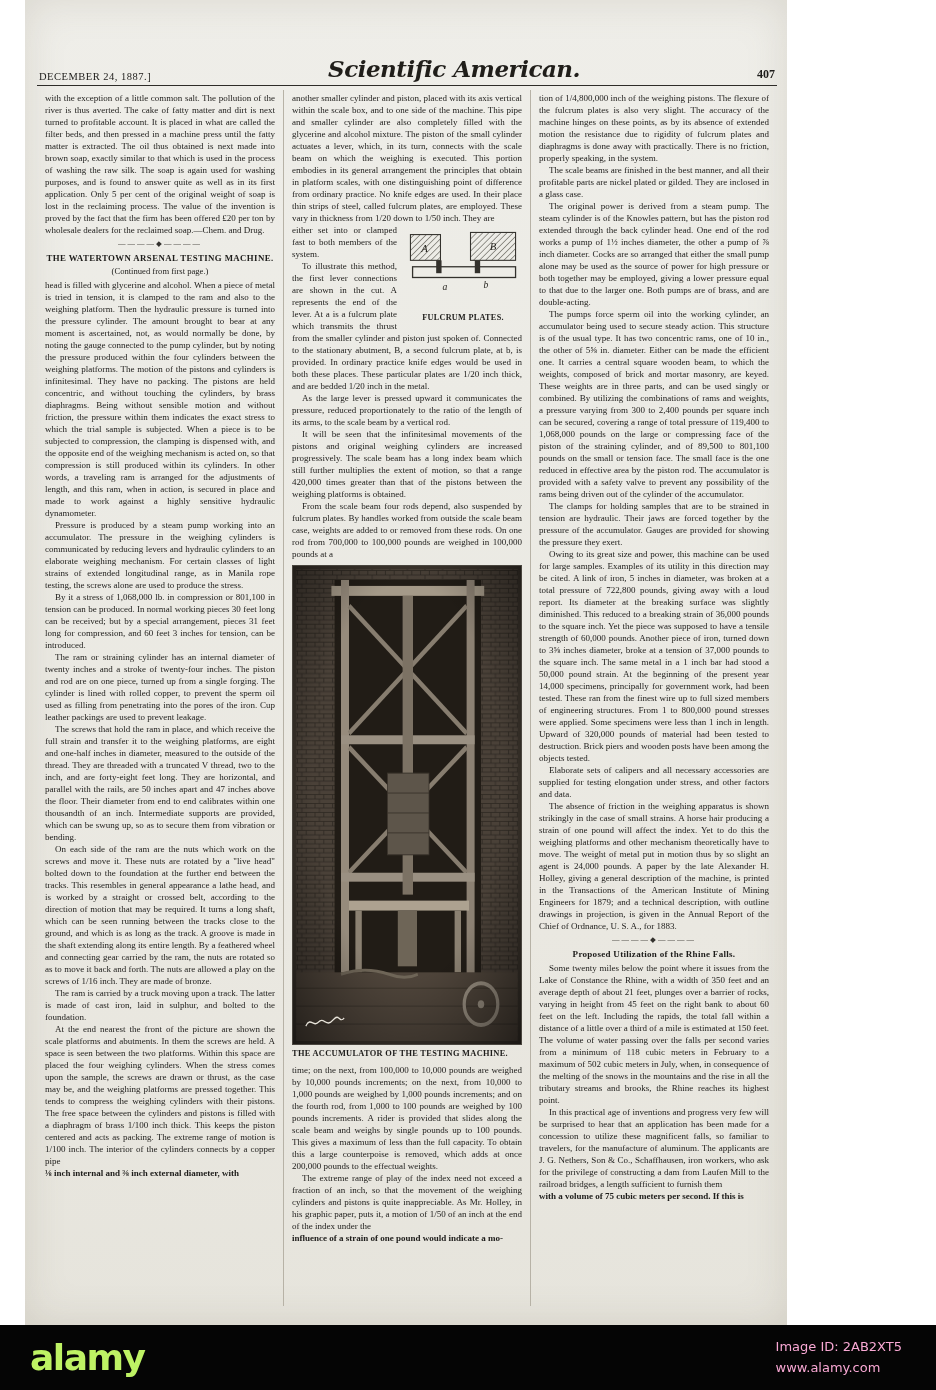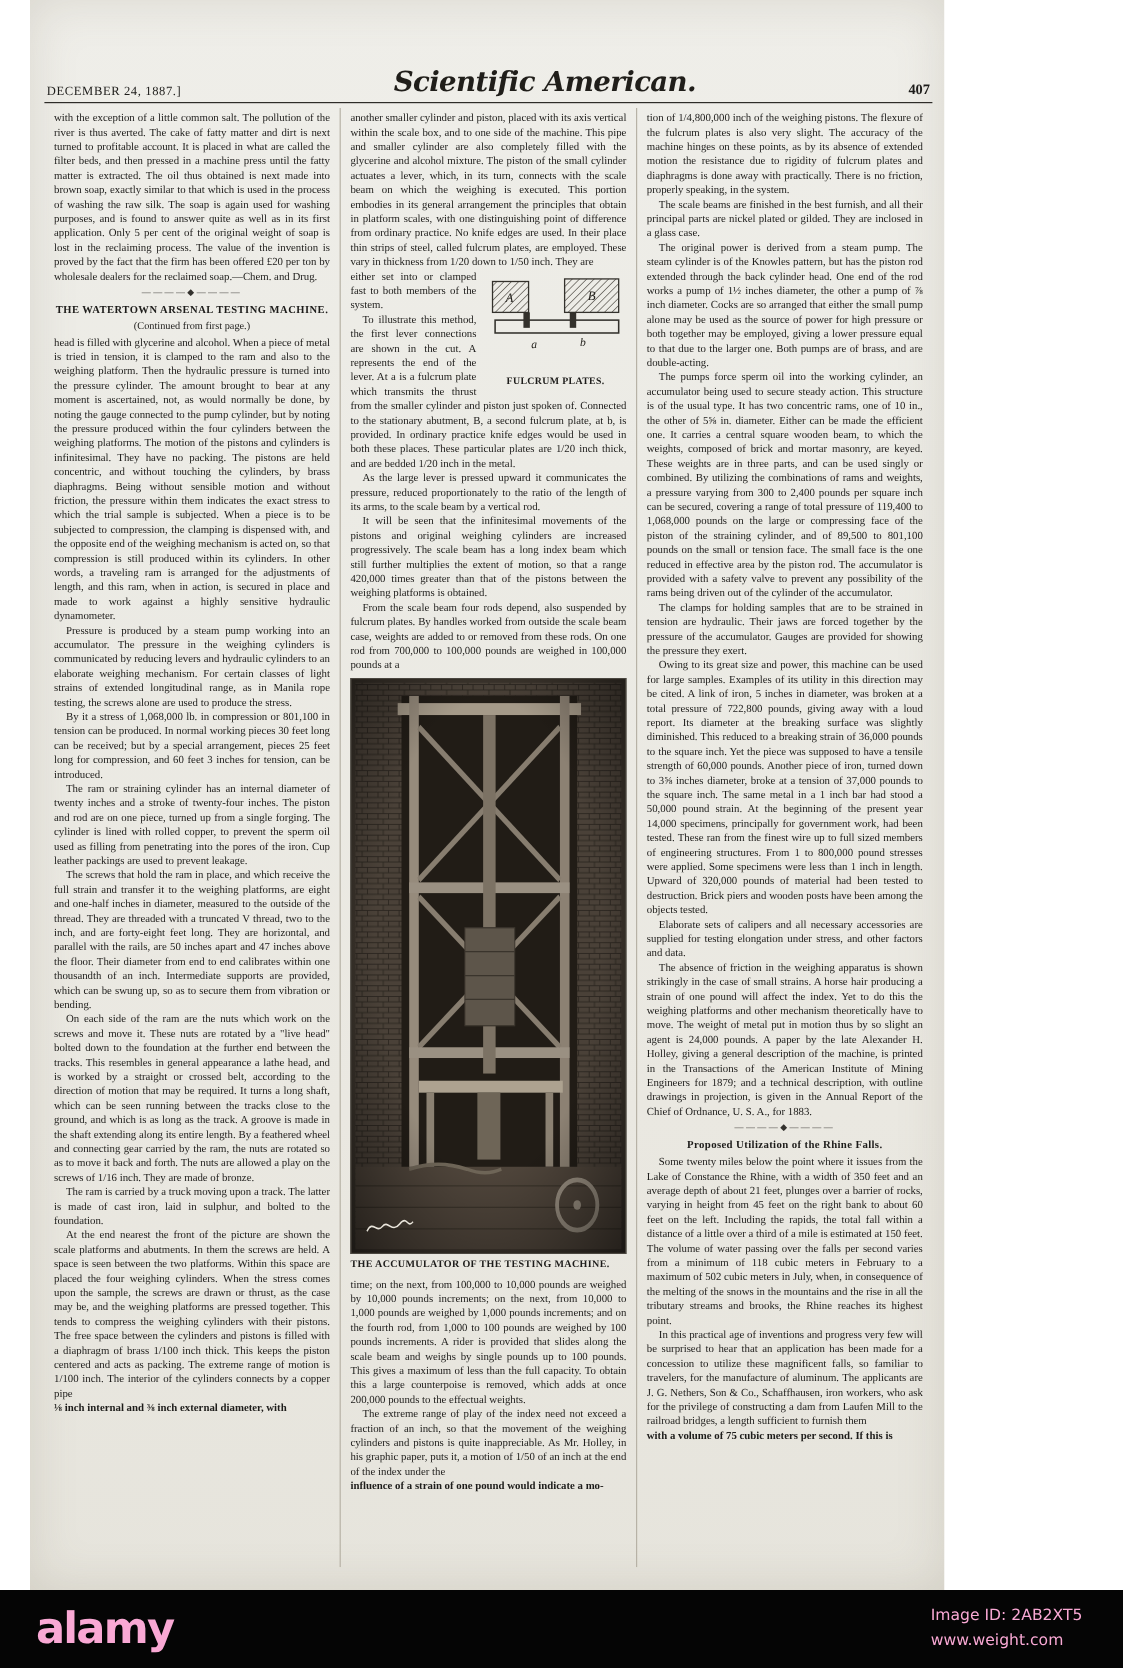--- a/index.html
+++ b/index.html
@@ -54,21 +54,21 @@
   .accum-fig { margin:5px 0 4px 0; }
   .accum-fig svg { width:100%; height:480px; display:block; border:1px solid #4a463f; background:#2c2620; }
   .accum-caption { text-align:left; font-weight:bold; font-size:8.4px; margin:3px 0 4px 0; letter-spacing:.3px; }
 
   
   .wm-bar {
     position:absolute; left:0; bottom:0; width:936px; height:65px;
     background:#050505; display:flex; align-items:center; justify-content:space-between;
     padding:0 34px 0 30px; font-family:"DejaVu Sans", sans-serif;
   }
-  .wm-brand { color:#f9a8d4; font-weight:bold; font-size:36px; letter-spacing:-1.5px; }
+  .wm-brand { color:#bef264; font-weight:bold; font-size:36px; letter-spacing:-1.5px; }
   .wm-right { color:#f9a8d4; font-size:13px; line-height:1.55; }
 </style>
 </head>
 <body>
 
 <div class="scan">
 
   <div class="pg-header">
     <span class="pg-date">DECEMBER 24, 1887.]</span>
     <span class="masthead">Scientific American.</span>
@@ -76,21 +76,21 @@
   </div>
 
   <div class="columns">
     <div class="col">
         <p class="blk-pn">with the exception of a little common salt. The pollution of the river is thus averted. The cake of fatty matter and dirt is next turned to profitable account. It is placed in what are called the filter beds, and then pressed in a machine press until the fatty matter is extracted. The oil thus obtained is next made into brown soap, exactly similar to that which is used in the process of washing the raw silk. The soap is again used for washing purposes, and is found to answer quite as well as in its first application. Only 5 per cent of the original weight of soap is lost in the reclaiming process. The value of the invention is proved by the fact that the firm has been offered £20 per ton by wholesale dealers for the reclaimed soap.—Chem. and Drug.</p>
         <p class="blk-ornament">————◆————</p>
         <h3 class="blk-heading">THE WATERTOWN ARSENAL TESTING MACHINE.</h3>
         <p class="blk-subheading">(Continued from first page.)</p>
         <p class="blk-pn">head is filled with glycerine and alcohol. When a piece of metal is tried in tension, it is clamped to the ram and also to the weighing platform. Then the hydraulic pressure is turned into the pressure cylinder. The amount brought to bear at any moment is ascertained, not, as would normally be done, by noting the gauge connected to the pump cylinder, but by noting the pressure produced within the four cylinders between the weighing platforms. The motion of the pistons and cylinders is infinitesimal. They have no packing. The pistons are held concentric, and without touching the cylinders, by brass diaphragms. Being without sensible motion and without friction, the pressure within them indicates the exact stress to which the trial sample is subjected. When a piece is to be subjected to compression, the clamping is dispensed with, and the opposite end of the weighing mechanism is acted on, so that compression is still produced within its cylinders. In other words, a traveling ram is arranged for the adjustments of length, and this ram, when in action, is secured in place and made to work against a highly sensitive hydraulic dynamometer.</p>
         <p class="blk-p">Pressure is produced by a steam pump working into an accumulator. The pressure in the weighing cylinders is communicated by reducing levers and hydraulic cylinders to an elaborate weighing mechanism. For certain classes of light strains of extended longitudinal range, as in Manila rope testing, the screws alone are used to produce the stress.</p>
-        <p class="blk-p">By it a stress of 1,068,000 lb. in compression or 801,100 in tension can be produced. In normal working pieces 30 feet long can be received; but by a special arrangement, pieces 25 feet long for compression, and 60 feet 3 inches for tension, can be introduced.</p>
+        <p class="blk-p">By it a stress of 1,068,000 lb. in compression or 801,100 in tension can be produced. In normal working pieces 30 feet long can be received; but by a special arrangement, pieces 31 feet long for compression, and 60 feet 3 inches for tension, can be introduced.</p>
         <p class="blk-p">The ram or straining cylinder has an internal diameter of twenty inches and a stroke of twenty-four inches. The piston and rod are on one piece, turned up from a single forging. The cylinder is lined with rolled copper, to prevent the sperm oil used as filling from penetrating into the pores of the iron. Cup leather packings are used to prevent leakage.</p>
         <p class="blk-p">The screws that hold the ram in place, and which receive the full strain and transfer it to the weighing platforms, are eight and one-half inches in diameter, measured to the outside of the thread. They are threaded with a truncated V thread, two to the inch, and are forty-eight feet long. They are horizontal, and parallel with the rails, are 50 inches apart and 47 inches above the floor. Their diameter from end to end calibrates within one thousandth of an inch. Intermediate supports are provided, which can be swung up, so as to secure them from vibration or bending.</p>
         <p class="blk-p">On each side of the ram are the nuts which work on the screws and move it. These nuts are rotated by a "live head" bolted down to the foundation at the further end between the tracks. This resembles in general appearance a lathe head, and is worked by a straight or crossed belt, according to the direction of motion that may be required. It turns a long shaft, which can be seen running between the tracks close to the ground, and which is as long as the track. A groove is made in the shaft extending along its entire length. By a feathered wheel and connecting gear carried by the ram, the nuts are rotated so as to move it back and forth. The nuts are allowed a play on the screws of 1/16 inch. They are made of bronze.</p>
         <p class="blk-p">The ram is carried by a truck moving upon a track. The latter is made of cast iron, laid in sulphur, and bolted to the foundation.</p>
         <p class="blk-p">At the end nearest the front of the picture are shown the scale platforms and abutments. In them the screws are held. A space is seen between the two platforms. Within this space are placed the four weighing cylinders. When the stress comes upon the sample, the screws are drawn or thrust, as the case may be, and the weighing platforms are pressed together. This tends to compress the weighing cylinders with their pistons. The free space between the cylinders and pistons is filled with a diaphragm of brass 1/100 inch thick. This keeps the piston centered and acts as packing. The extreme range of motion is 1/100 inch. The interior of the cylinders connects by a copper pipe</p>
         <p class="blk-pb">⅛ inch internal and ⅜ inch external diameter, with</p>
       </div>
     <div class="col">
         <p class="blk-pn">another smaller cylinder and piston, placed with its axis vertical within the scale box, and to one side of the machine. This pipe and smaller cylinder are also completely filled with the glycerine and alcohol mixture. The piston of the small cylinder actuates a lever, which, in its turn, connects with the scale beam on which the weighing is executed. This portion embodies in its general arrangement the principles that obtain in platform scales, with one distinguishing point of difference from ordinary practice. No knife edges are used. In their place thin strips of steel, called fulcrum plates, are employed. These vary in thickness from 1/20 down to 1/50 inch. They are</p>
         <figure id="fig-fulcrum" class="fulcrum-float">
@@ -159,36 +159,36 @@
       <path d="M16 462 c6 -10 10 2 16 -4 s10 6 18 -2 s8 4 14 -2" stroke="#e8e4da" stroke-width="1.4" fill="none"></path>
     </svg>
     <figcaption class="accum-caption">THE ACCUMULATOR OF THE TESTING MACHINE.</figcaption>
   </figure>
         <p class="blk-pn">time; on the next, from 100,000 to 10,000 pounds are weighed by 10,000 pounds increments; on the next, from 10,000 to 1,000 pounds are weighed by 1,000 pounds increments; and on the fourth rod, from 1,000 to 100 pounds are weighed by 100 pounds increments. A rider is provided that slides along the scale beam and weighs by single pounds up to 100 pounds. This gives a maximum of less than the full capacity. To obtain this a large counterpoise is removed, which adds at once 200,000 pounds to the effectual weights.</p>
         <p class="blk-p">The extreme range of play of the index need not exceed a fraction of an inch, so that the movement of the weighing cylinders and pistons is quite inappreciable. As Mr. Holley, in his graphic paper, puts it, a motion of 1/50 of an inch at the end of the index under the</p>
         <p class="blk-pb">influence of a strain of one pound would indicate a mo-</p>
       </div>
     <div class="col">
         <p class="blk-pn">tion of 1/4,800,000 inch of the weighing pistons. The flexure of the fulcrum plates is also very slight. The accuracy of the machine hinges on these points, as by its absence of extended motion the resistance due to rigidity of fulcrum plates and diaphragms is done away with practically. There is no friction, properly speaking, in the system.</p>
-        <p class="blk-p">The scale beams are finished in the best furnish, and all their principal parts are nickel plated or gilded. They are inclosed in a glass case.</p>
+        <p class="blk-p">The scale beams are finished in the best manner, and all their profitable parts are nickel plated or gilded. They are inclosed in a glass case.</p>
         <p class="blk-p">The original power is derived from a steam pump. The steam cylinder is of the Knowles pattern, but has the piston rod extended through the back cylinder head. One end of the rod works a pump of 1½ inches diameter, the other a pump of ⅞ inch diameter. Cocks are so arranged that either the small pump alone may be used as the source of power for high pressure or both together may be employed, giving a lower pressure equal to that due to the larger one. Both pumps are of brass, and are double-acting.</p>
         <p class="blk-p">The pumps force sperm oil into the working cylinder, an accumulator being used to secure steady action. This structure is of the usual type. It has two concentric rams, one of 10 in., the other of 5⅝ in. diameter. Either can be made the efficient one. It carries a central square wooden beam, to which the weights, composed of brick and mortar masonry, are keyed. These weights are in three parts, and can be used singly or combined. By utilizing the combinations of rams and weights, a pressure varying from 300 to 2,400 pounds per square inch can be secured, covering a range of total pressure of 119,400 to 1,068,000 pounds on the large or compressing face of the piston of the straining cylinder, and of 89,500 to 801,100 pounds on the small or tension face. The small face is the one reduced in effective area by the piston rod. The accumulator is provided with a safety valve to prevent any possibility of the rams being driven out of the cylinder of the accumulator.</p>
         <p class="blk-p">The clamps for holding samples that are to be strained in tension are hydraulic. Their jaws are forced together by the pressure of the accumulator. Gauges are provided for showing the pressure they exert.</p>
         <p class="blk-p">Owing to its great size and power, this machine can be used for large samples. Examples of its utility in this direction may be cited. A link of iron, 5 inches in diameter, was broken at a total pressure of 722,800 pounds, giving away with a loud report. Its diameter at the breaking surface was slightly diminished. This reduced to a breaking strain of 36,000 pounds to the square inch. Yet the piece was supposed to have a tensile strength of 60,000 pounds. Another piece of iron, turned down to 3⅝ inches diameter, broke at a tension of 37,000 pounds to the square inch. The same metal in a 1 inch bar had stood a 50,000 pound strain. At the beginning of the present year 14,000 specimens, principally for government work, had been tested. These ran from the finest wire up to full sized members of engineering structures. From 1 to 800,000 pound stresses were applied. Some specimens were less than 1 inch in length. Upward of 320,000 pounds of material had been tested to destruction. Brick piers and wooden posts have been among the objects tested.</p>
         <p class="blk-p">Elaborate sets of calipers and all necessary accessories are supplied for testing elongation under stress, and other factors and data.</p>
         <p class="blk-p">The absence of friction in the weighing apparatus is shown strikingly in the case of small strains. A horse hair producing a strain of one pound will affect the index. Yet to do this the weighing platforms and other mechanism theoretically have to move. The weight of metal put in motion thus by so slight an agent is 24,000 pounds. A paper by the late Alexander H. Holley, giving a general description of the machine, is printed in the Transactions of the American Institute of Mining Engineers for 1879; and a technical description, with outline drawings in projection, is given in the Annual Report of the Chief of Ordnance, U. S. A., for 1883.</p>
         <p class="blk-ornament">————◆————</p>
         <h3 class="blk-heading2">Proposed Utilization of the Rhine Falls.</h3>
         <p class="blk-p">Some twenty miles below the point where it issues from the Lake of Constance the Rhine, with a width of 350 feet and an average depth of about 21 feet, plunges over a barrier of rocks, varying in height from 45 feet on the right bank to about 60 feet on the left. Including the rapids, the total fall within a distance of a little over a third of a mile is estimated at 150 feet. The volume of water passing over the falls per second varies from a minimum of 118 cubic meters in February to a maximum of 502 cubic meters in July, when, in consequence of the melting of the snows in the mountains and the rise in all the tributary streams and brooks, the Rhine reaches its highest point.</p>
         <p class="blk-p">In this practical age of inventions and progress very few will be surprised to hear that an application has been made for a concession to utilize these magnificent falls, so familiar to travelers, for the manufacture of aluminum. The applicants are J. G. Nethers, Son &amp; Co., Schaffhausen, iron workers, who ask for the privilege of constructing a dam from Laufen Mill to the railroad bridges, a length sufficient to furnish them</p>
         <p class="blk-pb">with a volume of 75 cubic meters per second. If this is</p>
       </div>
   </div>
 
 </div>
 
 <div class="wm-bar">
   <span class="wm-brand">alamy</span>
   <span class="wm-right">
     <span>Image ID: 2AB2XT5</span><br>
-    <span>www.weight.com</span>
+    <span>www.alamy.com</span>
   </span>
 </div>
 
 </body></html>

